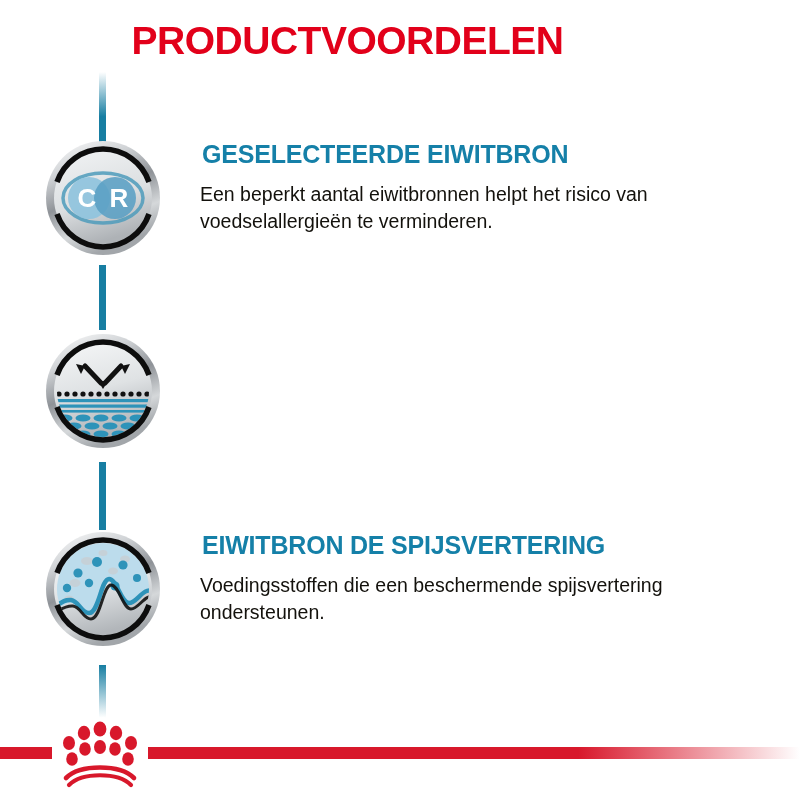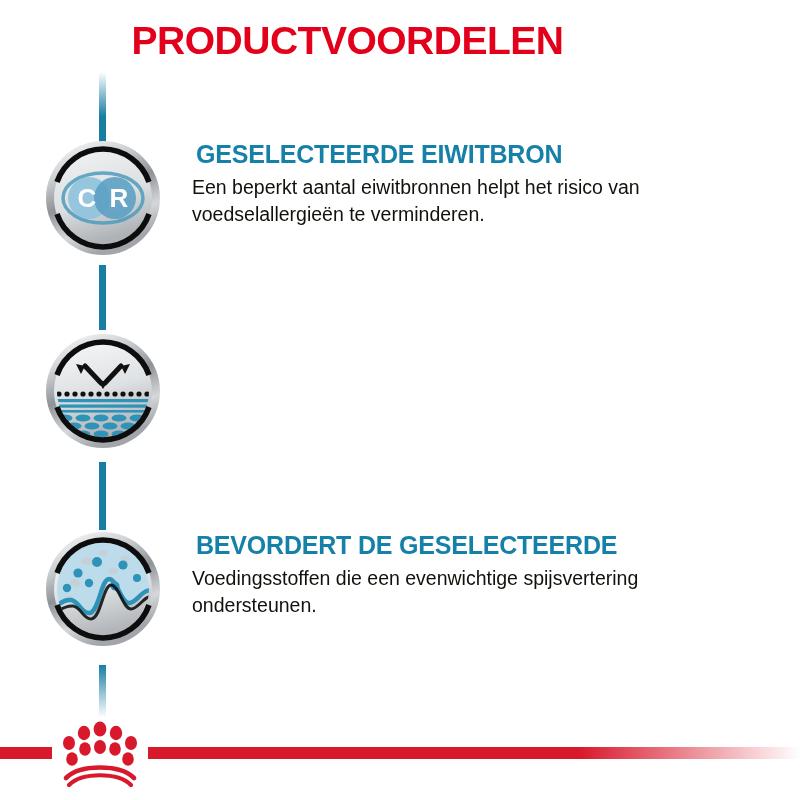--- a/index.html
+++ b/index.html
@@ -84,28 +84,28 @@
     left: 188px;
     top: 0;
     width: 572px;
   }
   .benefit-heading {
     font-size: 25px;
     line-height: 29px;
     font-weight: bold;
     color: #1580a8;
     letter-spacing: -0.2px;
-    margin: 0 0 5px 8px;
+    margin: 0 0 5px 14px;
     font-family: "Liberation Sans", sans-serif;
   }
   .benefit-body {
     font-size: 19.5px;
     line-height: 27px;
     color: #13110c;
-    margin: 4px;
+    margin: 12px;
     font-family: "Liberation Sans", sans-serif;
   }
 
   
   .footer {
     position: absolute;
     left: 0;
     bottom: 0;
     width: 800px;
     height: 90px;
@@ -332,22 +332,22 @@
                  C 94 78 100 62 110 66" fill="none" stroke="#111111" stroke-width="3" stroke-linecap="round" opacity="0.9"></path>
       </g>
 
       <path d="M 58 9 A 49 49 0 0 1 104 42" fill="none" stroke="#0d0d0d" stroke-width="5.5"></path>
       <path d="M 104 74 A 49 49 0 0 1 58 107" fill="none" stroke="#0d0d0d" stroke-width="5.5"></path>
       <path d="M 58 107 A 49 49 0 0 1 12 74" fill="none" stroke="#0d0d0d" stroke-width="5.5"></path>
       <path d="M 12 42 A 49 49 0 0 1 58 9" fill="none" stroke="#0d0d0d" stroke-width="5.5"></path>
     </svg>
   </div>
   <div class="benefit-text">
-    <div class="benefit-heading">BEVORDERT DE GESELECTEERDE</div>
-    <div class="benefit-body">Voedingsstoffen die een evenwichtige spijsvertering ondersteunen.</div>
+    <div class="benefit-heading">EIWITBRON DE SPIJSVERTERING</div>
+    <div class="benefit-body">Voedingsstoffen die een beschermende spijsvertering ondersteunen.</div>
   </div>
 </div>
 
 <div class="footer">
   <div class="footer-bar-left"></div>
   <div class="footer-bar-right"></div>
   <div class="crown">
     <svg width="96" height="72" viewBox="0 0 96 72" xmlns="http://www.w3.org/2000/svg">
       <g fill="#d8182b">
 

